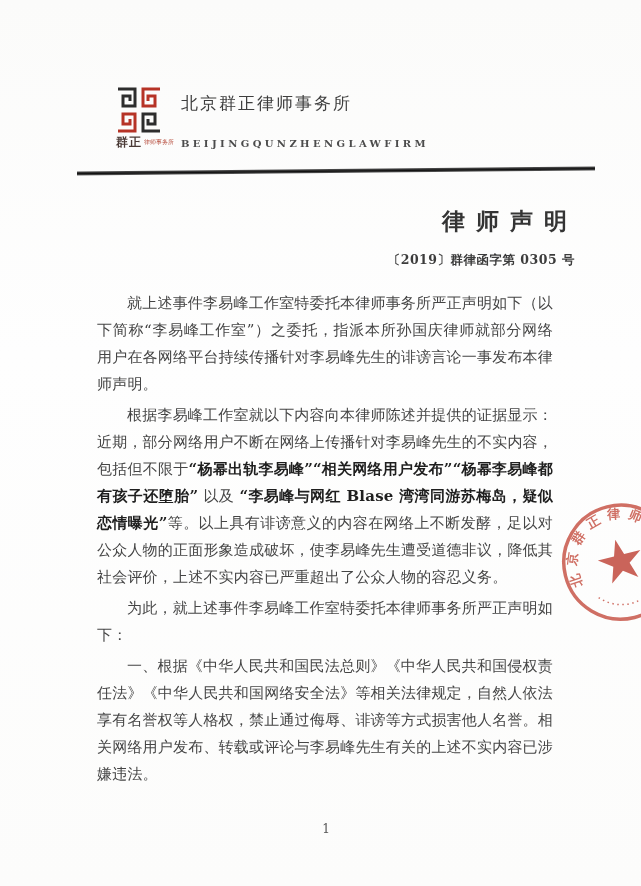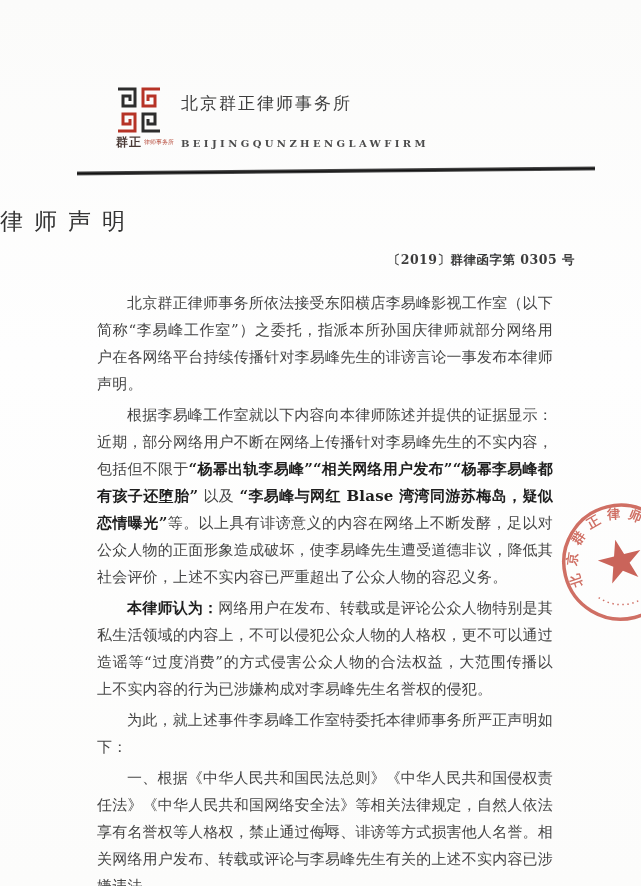--- a/index.html
+++ b/index.html
@@ -16,22 +16,22 @@
   .logo{position:absolute;left:116px;top:87px;width:62px;text-align:left;}
   .logo svg{display:block;}
   .logo-text{margin-top:3px;font-size:12px;font-weight:bold;color:#4a3a36;letter-spacing:1px;line-height:12px;white-space:nowrap;}
   .logo-sub{font-size:6px;color:#b64a3a;font-weight:normal;letter-spacing:0;vertical-align:2px;margin-left:2px;}
   .firm-cn{position:absolute;left:181px;top:92px;font-size:17px;letter-spacing:2px;color:#3e3e3e;}
   .firm-en{position:absolute;left:181px;top:138px;font-size:10px;font-weight:bold;letter-spacing:3.4px;color:#4c4c4c;}
   .rule{position:absolute;left:77px;top:169px;width:518px;height:3.5px;
         background:linear-gradient(180deg,#555 0%,#111 55%,#666 100%);
         transform:rotate(-0.55deg);}
   
-  .doc-title{position:absolute;left:0;top:206px;width:578px;text-align:left;
-             font-size:23px;font-weight:normal;letter-spacing:11px;color:#343434;}
+  .doc-title{position:absolute;left:0;top:206px;width:578px;text-align:right;
+             font-size:23px;font-weight:bold;letter-spacing:11px;color:#343434;}
   .ref-no{position:absolute;left:0;top:252px;width:551px;text-align:right;
           font-size:12.5px;font-weight:bold;color:#3c3c3c;letter-spacing:0.5px;padding-left:24px;}
   
   .body-text{position:absolute;left:97px;top:290px;width:456px;
              font-size:15px;line-height:27px;color:#454545;
              text-align:justify;letter-spacing:0.2px;}
   .body-text p{margin:0 0 4px 0;text-indent:2em;}
   .body-text .b{font-weight:bold;color:#1f1f1f;}
   
   .page-no{position:absolute;left:0;top:822px;width:652px;text-align:center;
@@ -67,23 +67,22 @@
   </div>
 
   <div class="firm-cn">北京群正律师事务所</div>
   <div class="firm-en">BEIJINGQUNZHENGLAWFIRM</div>
   <div class="rule"></div>
 
   <div class="doc-title">律师声明</div>
   <div class="ref-no">〔2019〕群律函字第 0305 号</div>
 
   <div class="body-text">
-    <p><span>北京群正律师事务所依法接受东阳横店李易峰影视工作室（以下简称“李易峰工作室”）之委托，指派本所孙国庆律师就部分网络用户在各网络平台持续传播针对李易峰先生的诽谤言论一事发布本律师声明。</span></p>
+    <p><span>就上述事件李易峰工作室特委托本律师事务所严正声明如下（以下简称“李易峰工作室”）之委托，指派本所孙国庆律师就部分网络用户在各网络平台持续传播针对李易峰先生的诽谤言论一事发布本律师声明。</span></p>
     <p><span>根据李易峰工作室就以下内容向本律师陈述并提供的证据显示：近期，部分网络用户不断在网络上传播针对李易峰先生的不实内容，包括但不限于</span><span class="b">“杨幂出轨李易峰”“相关网络用户发布”“杨幂李易峰都有孩子还堕胎”</span><span> 以及 </span><span class="b">“李易峰与网红 Blase 湾湾同游苏梅岛，疑似恋情曝光”</span><span>等。以上具有诽谤意义的内容在网络上不断发酵，足以对公众人物的正面形象造成破坏，使李易峰先生遭受道德非议，降低其社会评价，上述不实内容已严重超出了公众人物的容忍义务。</span></p>
-    <p><span class="b">本律师认为：</span><span>网络用户在发布、转载或是评论公众人物特别是其私生活领域的内容上，不可以侵犯公众人物的人格权，更不可以通过造谣等“过度消费”的方式侵害公众人物的合法权益，大范围传播以上不实内容的行为已涉嫌构成对李易峰先生名誉权的侵犯。</span></p>
     <p><span>为此，就上述事件李易峰工作室特委托本律师事务所严正声明如下：</span></p>
     <p><span>一、根据《中华人民共和国民法总则》《中华人民共和国侵权责任法》《中华人民共和国网络安全法》等相关法律规定，自然人依法享有名誉权等人格权，禁止通过侮辱、诽谤等方式损害他人名誉。相关网络用户发布、转载或评论与李易峰先生有关的上述不实内容已涉嫌违法。</span></p>
 
   </div>
 
   <svg class="seal" viewBox="0 0 140 140">
     <circle cx="70" cy="65" r="57" fill="none" stroke="#c8574a" stroke-width="3.5"></circle>
     <polygon points="70,42 75.2,57.9 91.9,57.9 78.4,67.7 83.5,83.6 70,73.8 56.5,83.6 61.6,67.7 48.1,57.9 64.8,57.9" fill="#c24a3e"></polygon>
     <defs>
       <path id="sealArc" d="M28.7 80 A44 44 0 1 1 111.3 80" fill="none"></path>

